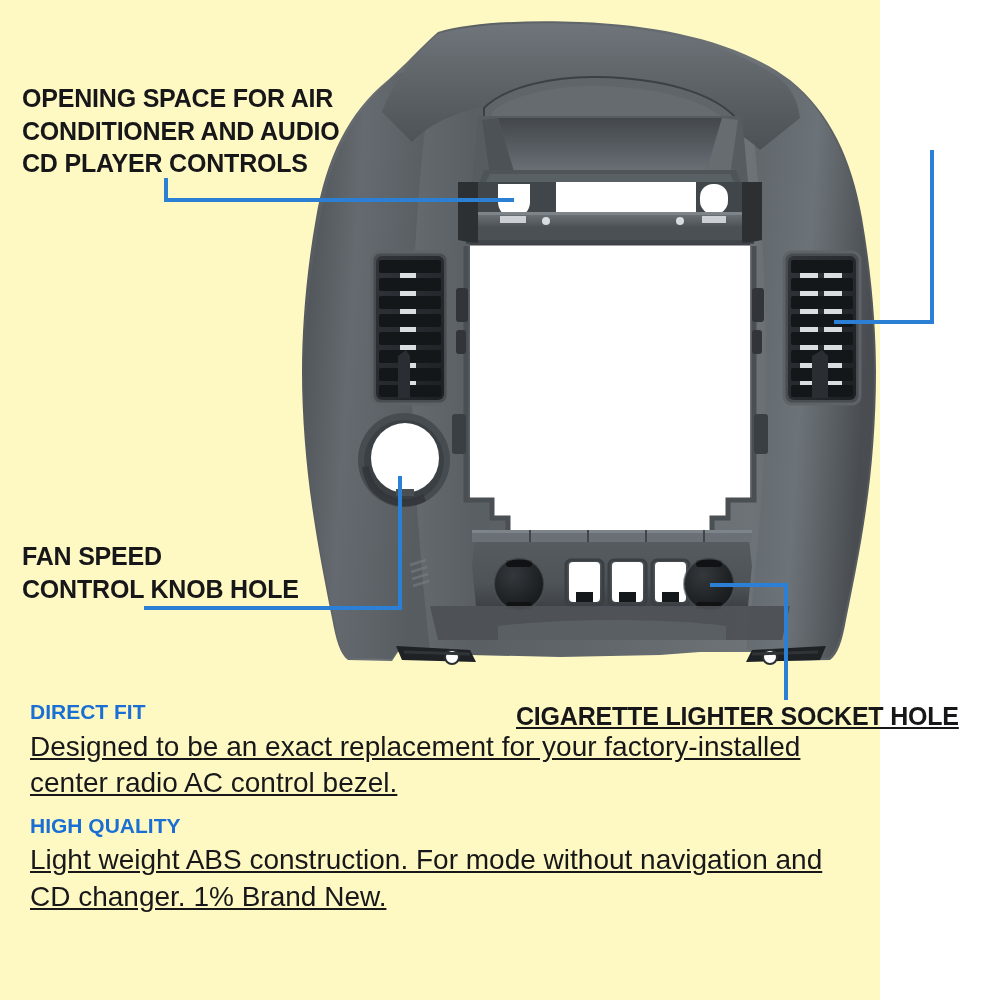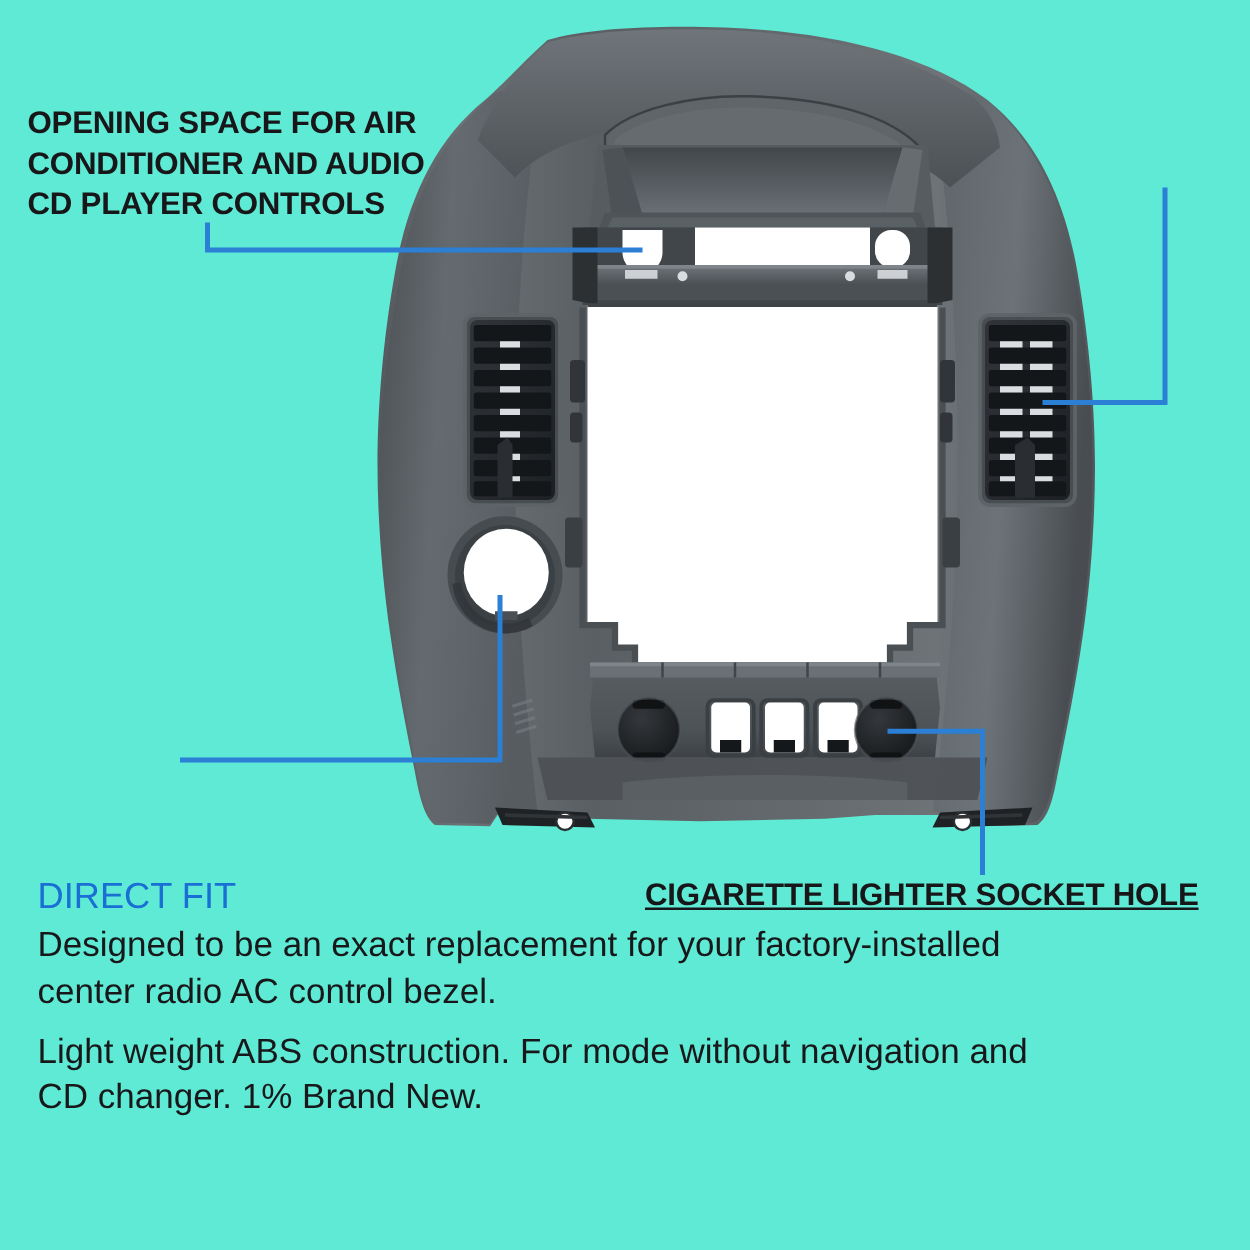--- a/index.html
+++ b/index.html
@@ -14,23 +14,23 @@
     position: relative;
     overflow: hidden;
     font-family: "Liberation Sans", sans-serif;
     color: #1a1a1a;
     -webkit-font-smoothing: antialiased;
   }
 
   #stage {
     position: absolute;
     left: 0; top: 0;
-    width: 1000px;
+    width: 880px;
     height: 1000px;
-    background: #5eead4;
+    background: #fef9c3;
   }
 
   
   #photo {
     position: absolute;
     left: 0; top: 0;
     width: 1000px;
     height: 700px;
     overflow: hidden;
   }
@@ -53,32 +53,33 @@
 
   
   #desc {
     position: absolute;
     left: 30px;
     top: 700px;
     width: 940px;
   }
   .feat-head {
     color: #1a6fd4;
-    font-weight: normal;
-    font-size: 29px;
+    font-weight: bold;
+    font-size: 21px;
     letter-spacing: 0px;
     line-height: 1.18;
     margin: 0 0 4px 0;
   }
   .feat-body {
     color: #18181b;
     font-size: 28px;
     line-height: 1.30;
     margin: 0 0 12px 0;
     max-width: 800px;
+    text-decoration: underline;
   }
   #feat-2-head { margin-top: 6px; }
 </style>
 </head>
 <body>
 
 <div id="stage">
 
   <div id="photo">
     <svg width="1000" height="700" viewBox="0 0 1000 700" xmlns="http://www.w3.org/2000/svg">
@@ -411,23 +412,26 @@
         <path d="M 712 585 L 786 585 L 786 700"></path>
       </g>
     </svg>
   </div>
 
   <div class="callout" id="callout-opening">OPENING SPACE FOR AIR
 CONDITIONER AND AUDIO
 CD PLAYER CONTROLS</div>
 
 
+  <div class="callout" id="callout-fanspeed">FAN SPEED
+CONTROL KNOB HOLE</div>
 
   <div class="callout" id="callout-lighter">CIGARETTE LIGHTER SOCKET HOLE</div>
 
   <div id="desc">
     <p class="feat-head" id="feat-1-head">DIRECT FIT</p>
     <p class="feat-body" id="feat-1-body">Designed to be an exact replacement for your factory-installed center radio AC control bezel.</p>
 
+    <p class="feat-head" id="feat-2-head">HIGH QUALITY</p>
     <p class="feat-body" id="feat-2-body">Light weight ABS construction. For mode without navigation and CD changer. 1% Brand New.</p>
   </div>
 
 </div>
 
 </body></html>

